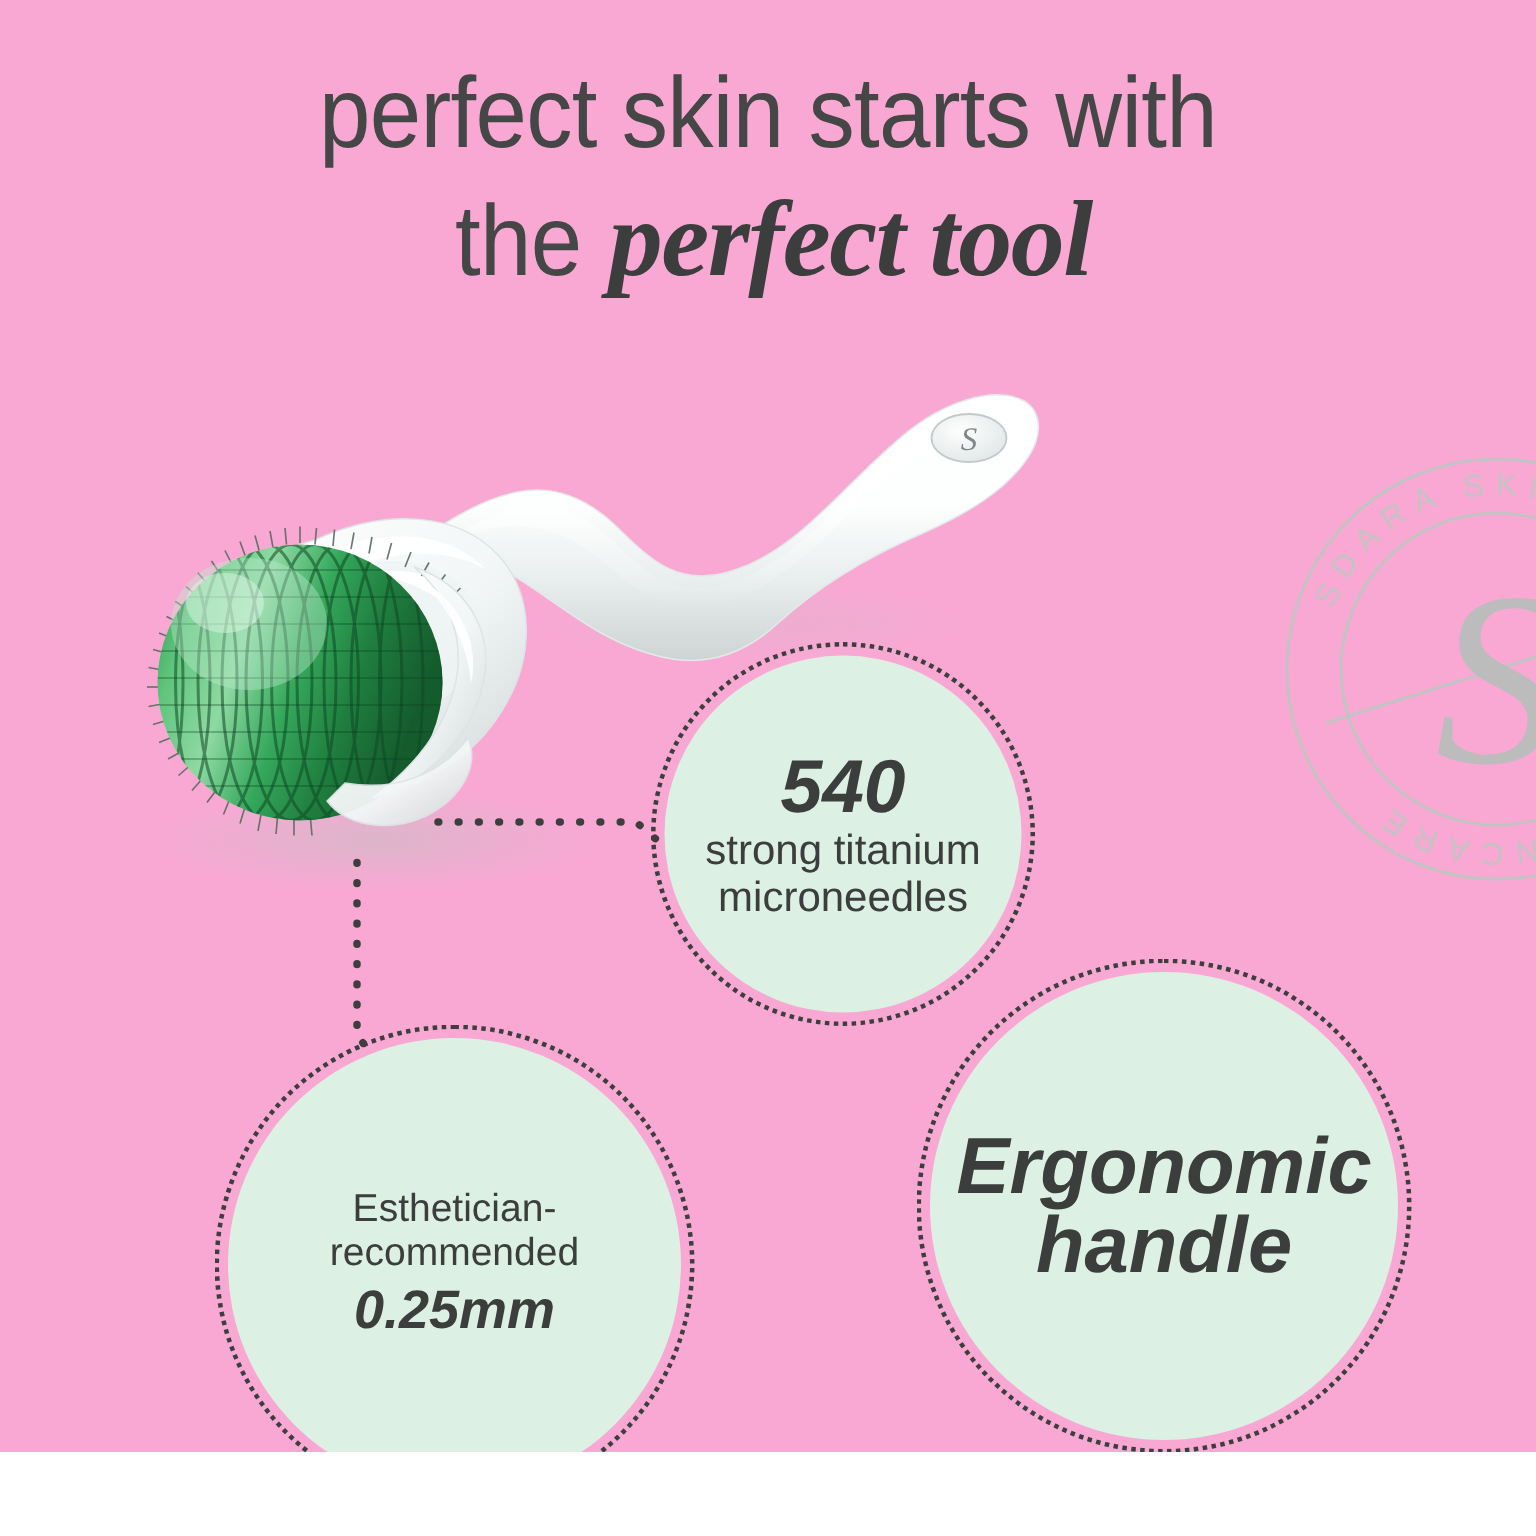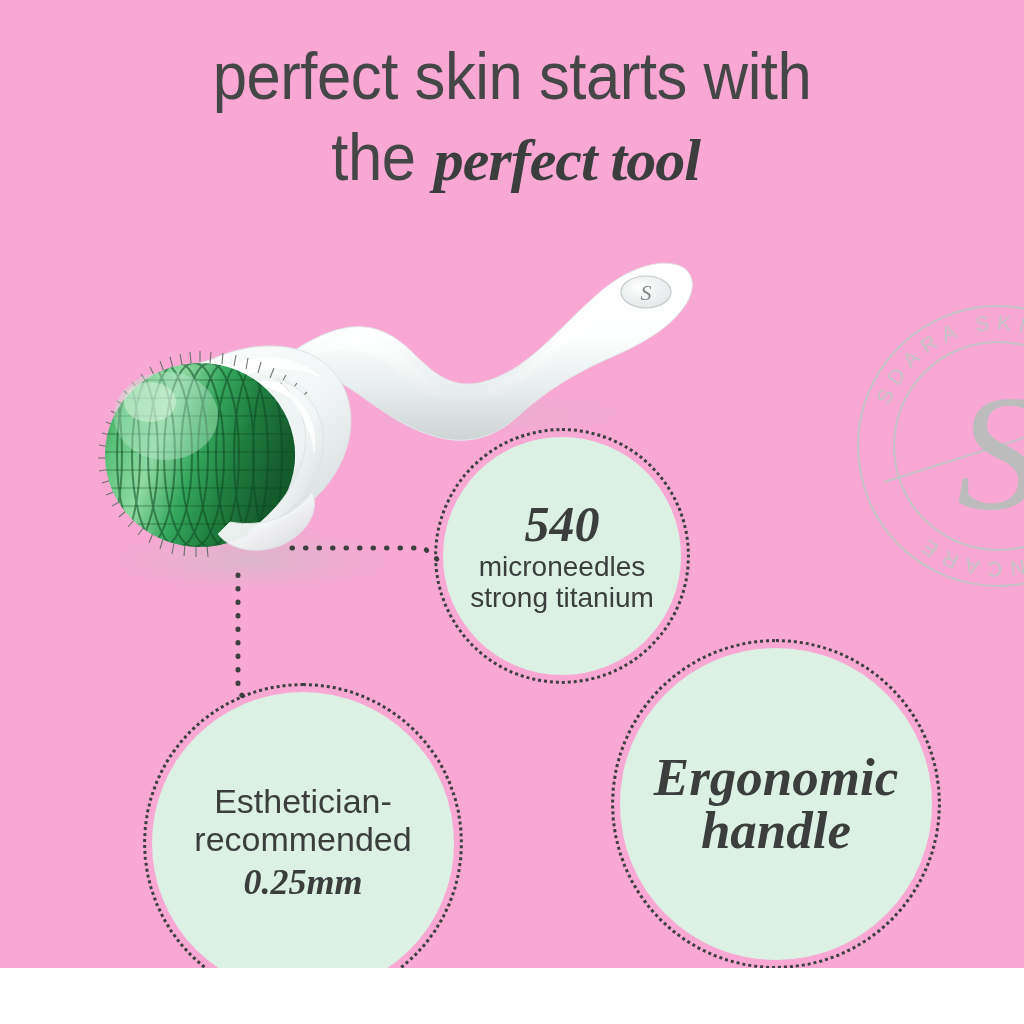--- a/index.html
+++ b/index.html
@@ -50,21 +50,21 @@
     color: #444746;
     display: inline-block;
     transform: scaleX(0.92);
     transform-origin: right center;
     vertical-align: baseline;
   }
   .hl-em {
     font-family: "Liberation Serif", "DejaVu Serif", serif;
     font-style: italic;
     font-weight: bold;
-    font-size: 60px;
+    font-size: 72px;
     color: #3b3e3d;
     display: inline-block;
     margin-left: 18px;
     letter-spacing: -1px;
     vertical-align: baseline;
   }
 
   
   #product {
     position: absolute;
@@ -98,35 +98,35 @@
     border: 3px dotted #3c3f3e;
     pointer-events: none;
   }
   .c-sans {
     font-family: "Liberation Sans", sans-serif;
     font-weight: 300;
     color: #3b3e3d;
     line-height: 1.12;
   }
   .c-serif {
-    font-family: Liberation Serif, serif;
+    font-family: Liberation Sans, sans-serif;
     font-style: italic;
     font-weight: bold;
     color: #3b3e3d;
     line-height: 1.0;
   }
 
   
   #callout-540 { left: 443px; top: 437px; width: 238px; height: 238px; }
   #callout-540 .big   { font-size: 50px; margin-bottom: 2px; }
   #callout-540 .small { font-size: 28px; }
 
   
   #callout-needle { left: 152px; top: 692px; width: 302px; height: 302px; }
-  #callout-needle .small { font-size: 34px; }
+  #callout-needle .small { font-size: 26px; }
   #callout-needle .big   { font-size: 36px; margin: 6px 0 4px; }
 
   
   #callout-ergo { left: 620px; top: 648px; width: 312px; height: 312px; }
   #callout-ergo .big   { font-size: 53px; }
   #callout-ergo .small { font-size: 30px; margin-top: 10px; }
 
   
   #leaders {
     position: absolute;
@@ -362,22 +362,22 @@
   <svg id="leaders" viewBox="0 0 1024 1024" xmlns="http://www.w3.org/2000/svg">
 
     <path d="M 292,548 L 424,548 L 438,560" fill="none" stroke="#3c3f3e" stroke-width="5" stroke-linecap="round" stroke-dasharray="0.5 13"></path>
 
     <path d="M 238,575 L 238,690 L 250,706" fill="none" stroke="#3c3f3e" stroke-width="5" stroke-linecap="round" stroke-dasharray="0.5 13"></path>
   </svg>
 
   <div id="callout-540" class="callout">
     <div class="dotring"></div>
     <div class="c-serif big">540</div>
+    <div class="c-sans small">strong titanium</div>
     <div class="c-sans small">microneedles</div>
-    <div class="c-sans small">strong titanium</div>
   </div>
 
   <div id="callout-needle" class="callout">
     <div class="dotring"></div>
     <div class="c-sans small">Esthetician-</div>
     <div class="c-sans small">recommended</div>
     <div class="c-serif big">0.25mm</div>
   </div>
 
   <div id="callout-ergo" class="callout">

